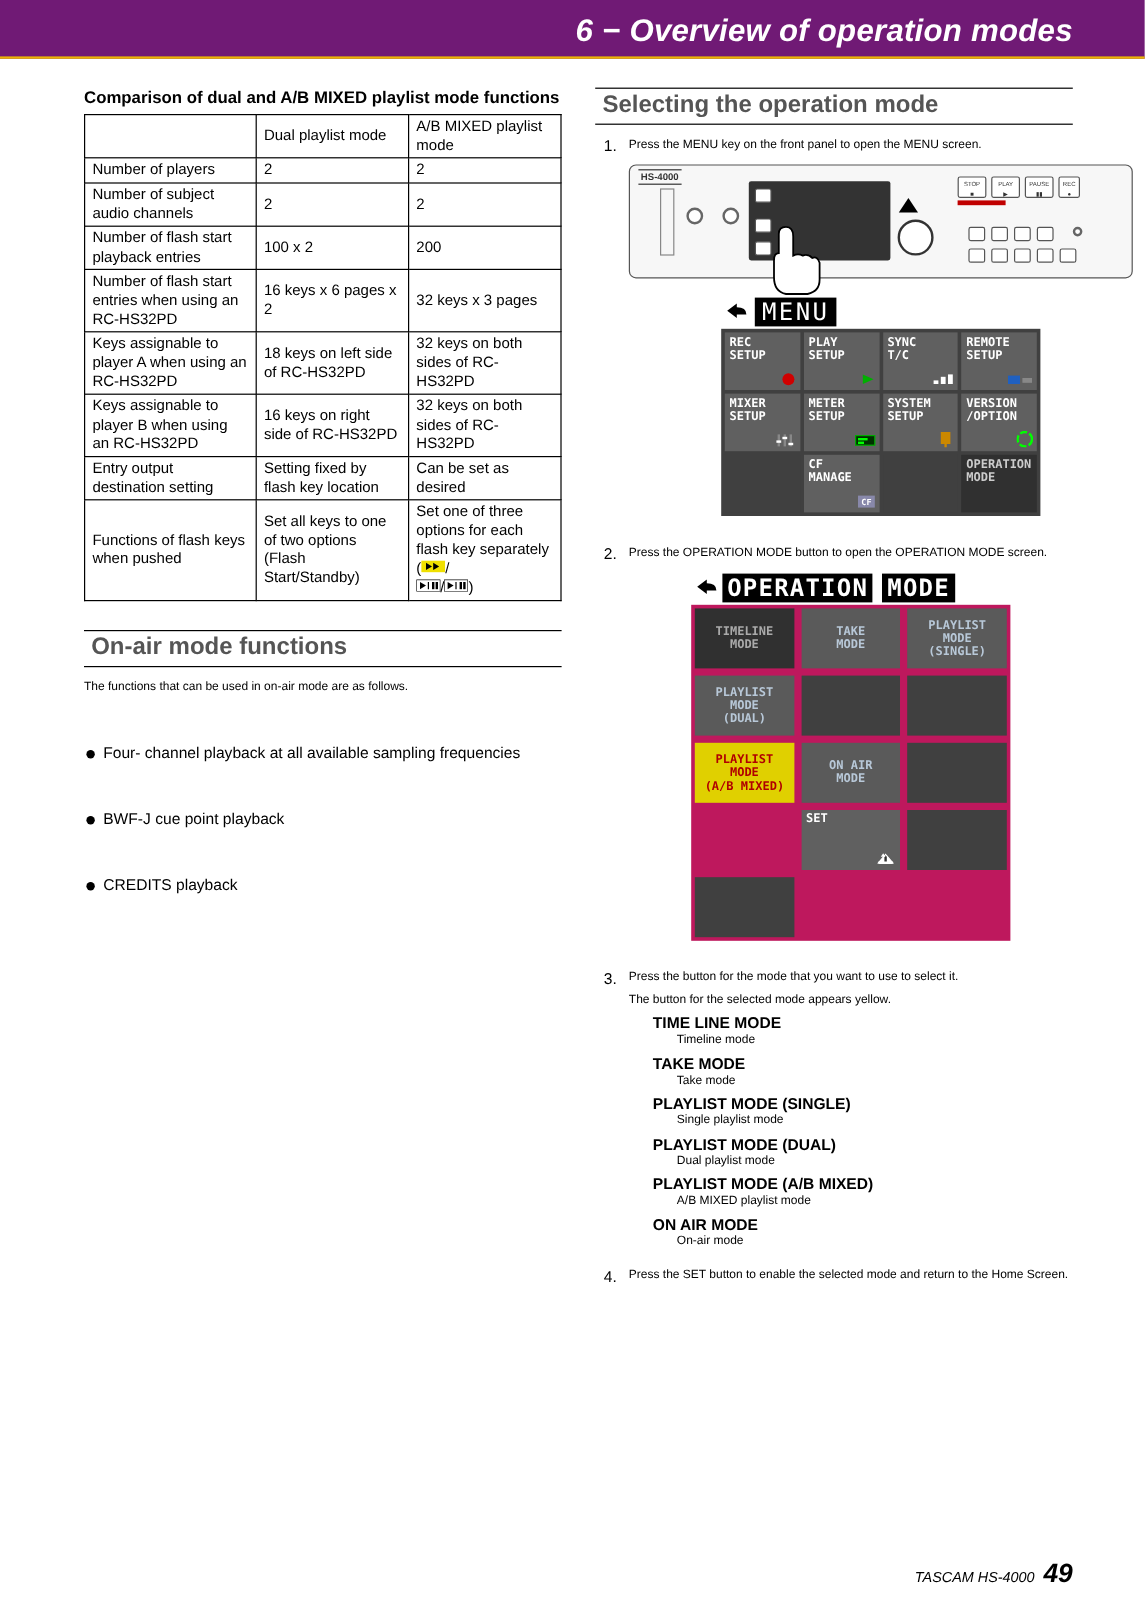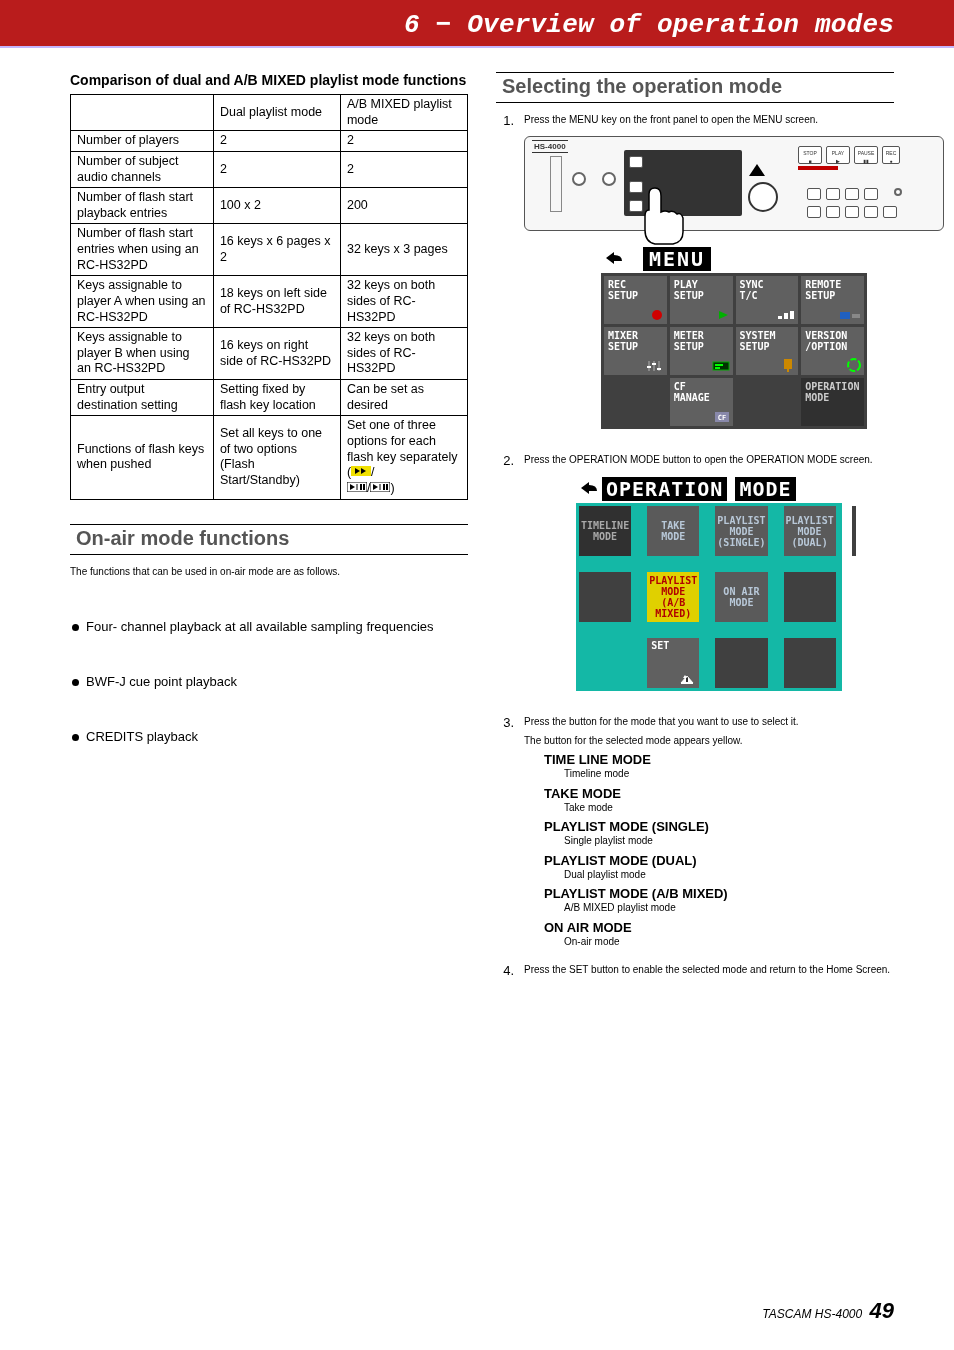--- a/index.html
+++ b/index.html
@@ -6,25 +6,24 @@
   body {
     font-family: "Myriad Pro", "Segoe UI", Arial, sans-serif;
     font-size: 13px;
     color: #000;
     background: #fff;
     width: 954px;
     height: 1350px;
     position: relative;
   }
   .header {
-    background: #b91c1c;
-    border-bottom: 2px solid #c4b5fd;
+    background: #701a75;
+    border-bottom: 2px solid #eab308;
     padding: 10px 60px 6px 0;
     text-align: right;
-    font-family: Liberation Mono, monospace;
   }
   .header h1 {
     color: #fff;
     font-size: 26px;
     font-weight: 700;
     font-style: italic;
     letter-spacing: 0.2px;
   }
   .content {
     display: flex;
@@ -122,22 +121,22 @@
   }
   .hand {
     position: absolute; left: 115px; top: 50px;
   }
   .hand svg { width: 48px; height: 60px; }
 
   
   .menu-img { width: 266px; }
   .menu-header {
     background: #fff; color: #000; font-family: monospace;
-    font-weight: 700; font-size: 20px; letter-spacing: 2px;
-    display: flex; align-items: center; gap: 18px; padding: 2px 2px;
+    font-weight: 400; font-size: 20px; letter-spacing: 2px;
+    display: flex; align-items: center; gap: 4px; padding: 2px 2px;
   }
   .menu-header .arrow {
     display:inline-block;
   }
   .menu-header .arrow svg { width: 22px; height: 16px; }
   .menu-inv { background: #000; color: #fff; padding: 0 6px; }
   .menu-grid {
     display: grid; grid-template-columns: repeat(4, 1fr);
     grid-auto-rows: 48px; gap: 3px; background: #404040; padding: 3px;
   }
@@ -152,22 +151,22 @@
   .menu-icon svg { display: block; }
 
   
   .op-img { width: 266px; }
   .op-header {
     font-family: monospace; font-weight: 700; font-size: 20px;
     letter-spacing: 1px; padding: 2px 2px; display:flex; align-items:center; gap:2px;
   }
   .op-inv { background: #000; color: #fff; padding: 0 4px; }
   .op-grid {
-    display: grid; grid-template-columns: repeat(5, 1fr);
-    grid-auto-rows: 50px; gap: 16px; background: #14b8a6; padding: 3px;
+    display: grid; grid-template-columns: repeat(3, 1fr);
+    grid-auto-rows: 50px; gap: 6px; background: #be185d; padding: 3px;
   }
   .op-cell {
     background: #5a5a5a; color: #b8c8d8; font-family: monospace;
     font-size: 10px; line-height: 11px; font-weight: 700;
     text-align: center; display: flex; flex-direction: column;
     justify-content: center; align-items: center; padding: 2px;
   }
   .op-cell.dark { background: #303030; color: #aaa; }
   .op-cell.yellow { background: #e0d000; color: #b00000; }
   .op-cell.empty { background: #404040; }

